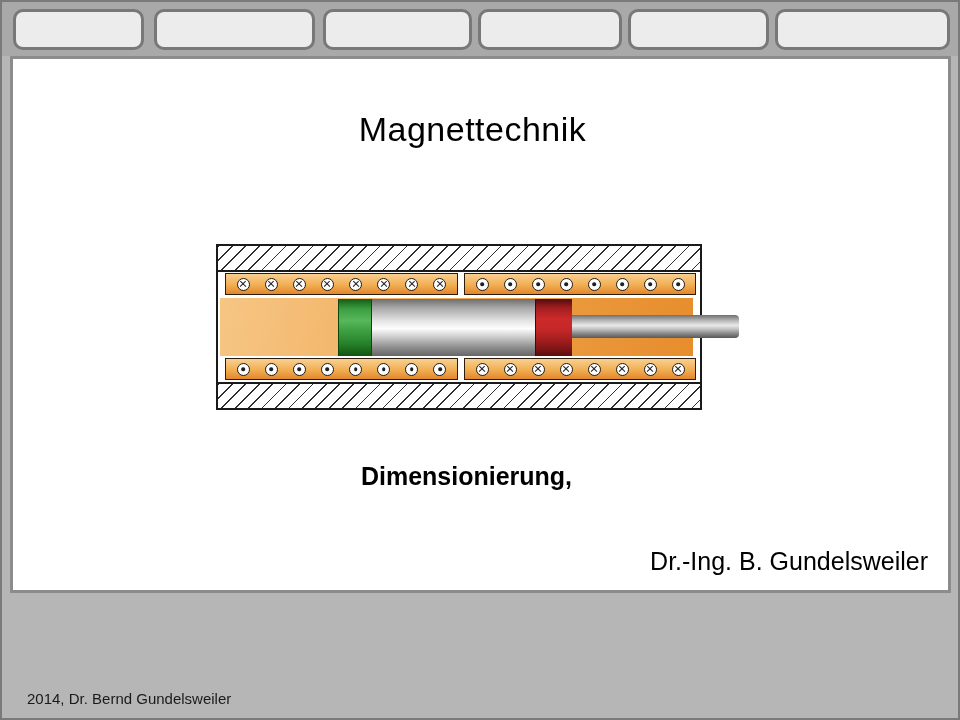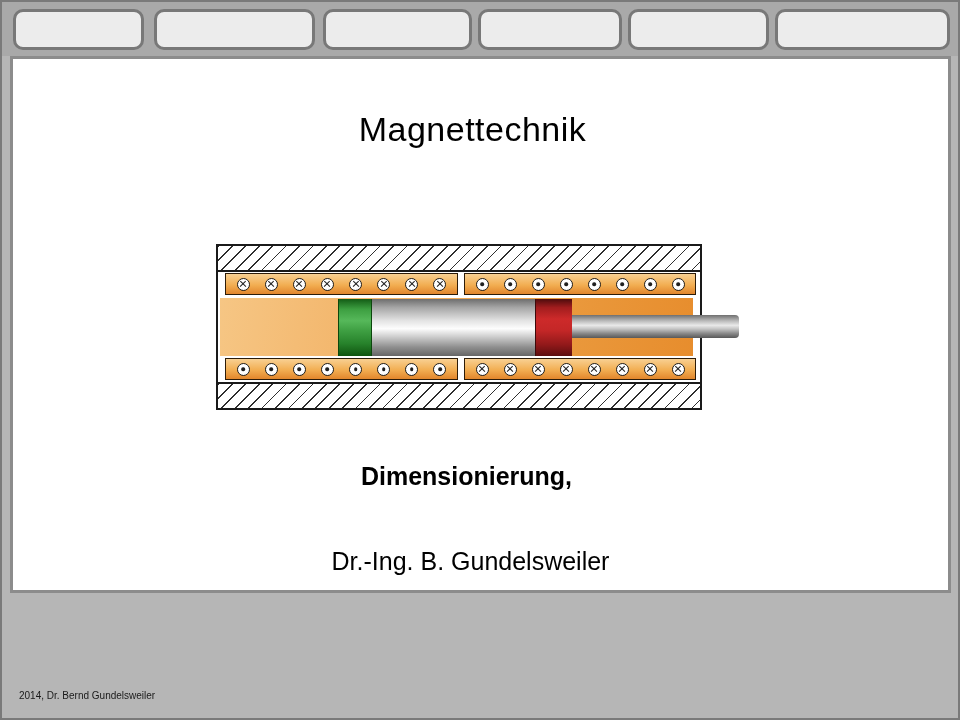--- a/index.html
+++ b/index.html
@@ -40,26 +40,26 @@
     padding-right:16px;text-align:center;
     font-size:34px;color:var(--text,#000);letter-spacing:0.5px;
   }
   .subtitle{
     position:absolute;left:0;top:401px;width:100%;box-sizing:border-box;
     padding-right:28px;text-align:center;
     font-size:25px;font-weight:bold;line-height:33px;color:var(--text,#000);
   }
   .author{
     position:absolute;left:0;top:488px;width:100%;box-sizing:border-box;
-    padding-right:20px;text-align:center;
+    padding-right:20px;text-align:right;
     font-size:25px;color:var(--text,#000);
   }
   .slide-footer{
-    position:absolute;left:6px;top:631px;
-    font-size:10px;color:#1a1a1a;
+    position:absolute;left:14px;top:631px;
+    font-size:15px;color:#1a1a1a;
   }
   
   .diagram{
     position:absolute;left:203px;top:185px;width:486px;height:166px;
   }
   .frame{
     position:absolute;left:0;top:0;width:486px;height:166px;
     box-sizing:border-box;border:2px solid var(--outline,#1a1a1a);
     background:#fff;
   }

